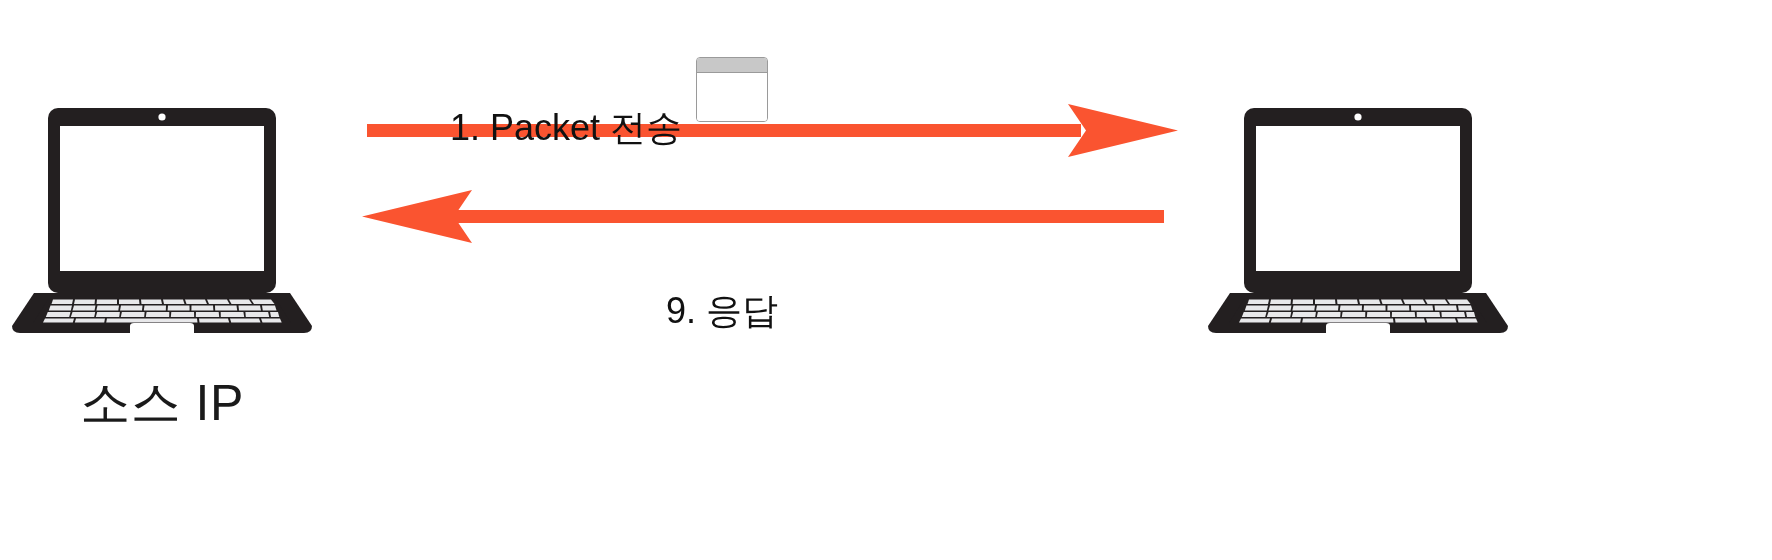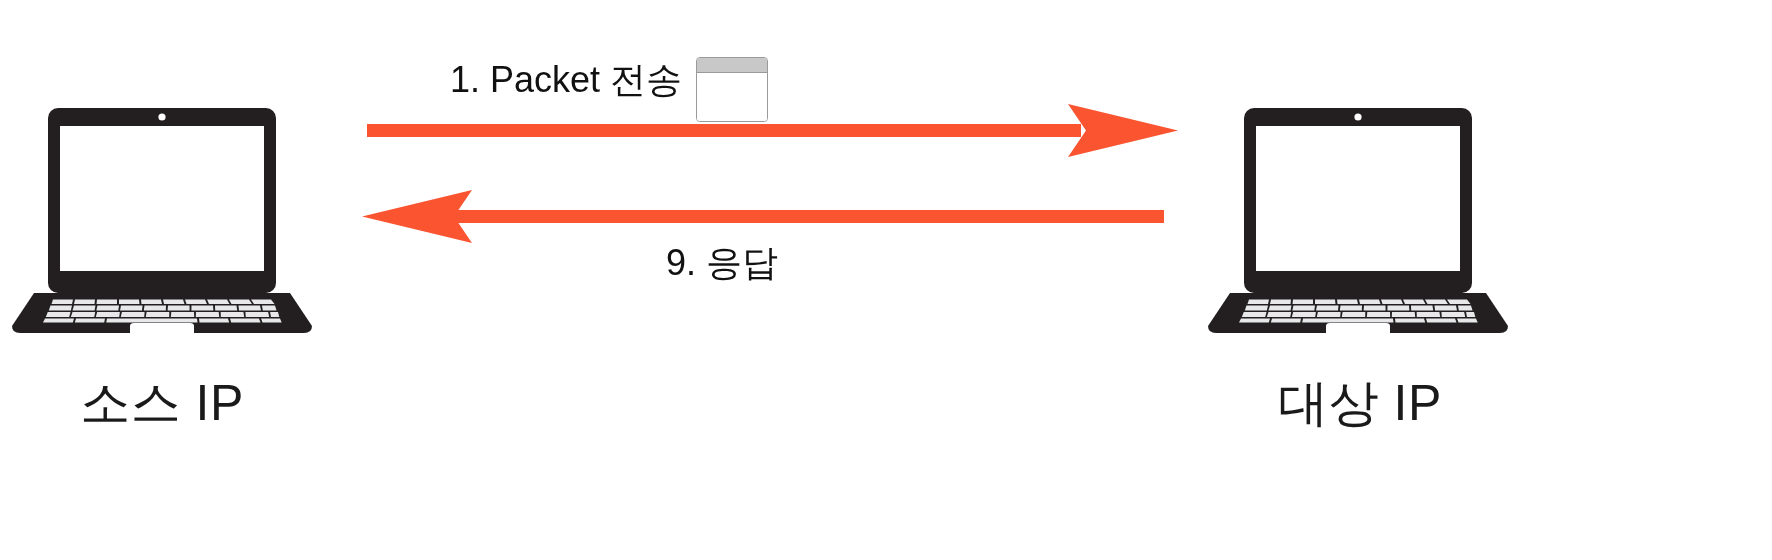--- a/index.html
+++ b/index.html
@@ -55,20 +55,21 @@
   }
   .arrow-layer svg { display: block; }
 
   
   .arrow-label {
     position: absolute;
     font-size: 36px;
     color: #111111;
     line-height: 1;
     white-space: nowrap;
+    margin-top: 48px;
   }
   .label-request  { left: 450px; top: 62px; }
   .label-response { left: 666px; top: 245px; }
 
   
   .packet-icon {
     position: absolute;
     left: 696px;
     top: 57px;
     width: 72px;
@@ -198,21 +199,20 @@
         <path d="M 64 210.5 L 93 210.5 L 92.2 214.5 L 62.8 214.5 Z"></path>
         <path d="M 95 210.5 L 185 210.5 L 185.5 214.5 L 94.2 214.5 Z"></path>
         <path d="M 187 210.5 L 216 210.5 L 217.2 214.5 L 187.5 214.5 Z"></path>
         <path d="M 218 210.5 L 247 210.5 L 248.5 214.5 L 219.2 214.5 Z"></path>
         <path d="M 249 210.5 L 268 210.5 L 269.7 214.5 L 250.5 214.5 Z"></path>
       </g>
       <path d="M 118 225 L 182 225 L 182 218 Q 182 215 178 215 L 122 215 Q 118 215 118 218 Z" fill="#ffffff"></path>
     </svg>
   </div>
 
-  <div class="node-caption right">대상 IP</div>
 
   <div class="arrow-layer">
     <svg width="1772" height="560" viewBox="0 0 1772 560" xmlns="http://www.w3.org/2000/svg">
 
       <g fill="#fa5430">
         <rect x="367" y="124" width="714" height="13"></rect>
         <path d="M 1178 130.5 L 1068 104 L 1086 130.5 L 1068 157 Z"></path>
       </g>
 
       <g fill="#fa5430">

